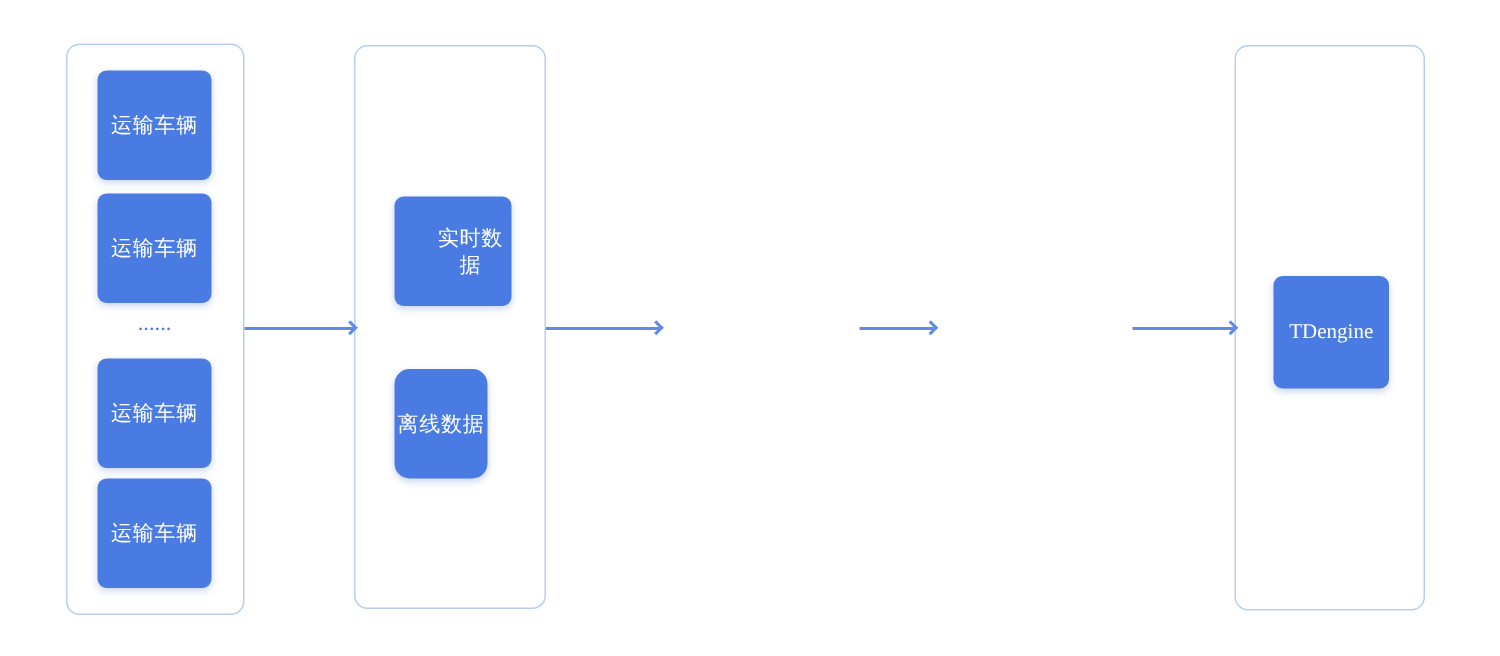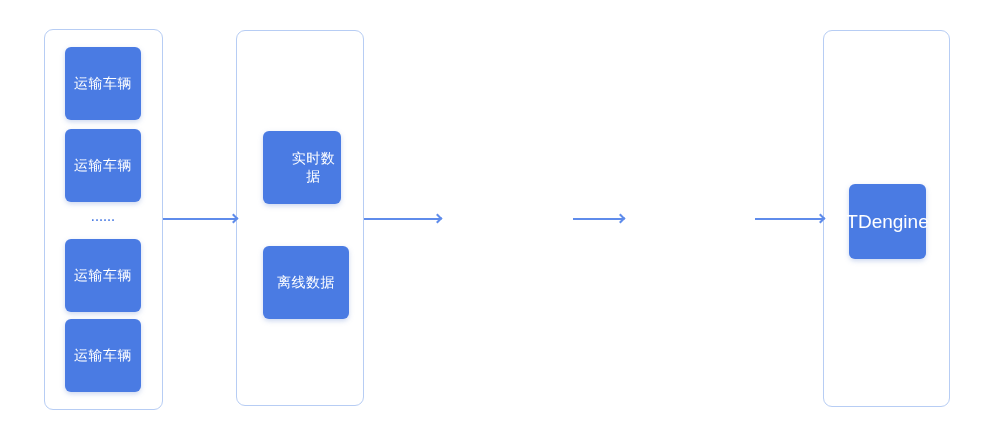--- a/index.html
+++ b/index.html
@@ -9,21 +9,21 @@
     --arrow: #5f8ceb;
     --ghost-text: #faf3f2;
   }
   * { box-sizing: border-box; }
   html, body { margin: 0; padding: 0; background: #ffffff; }
   .canvas {
     position: relative;
     width: 1000px;
     height: 437px;
     background: #ffffff;
-    font-family: Liberation Sans, sans-serif;
+    font-family: Liberation Serif, serif;
     overflow: hidden;
   }
   .container {
     position: absolute;
     background: #ffffff;
     border: 1px solid var(--container-border, #b7cdf4);
     border-radius: 9px;
   }
   .node {
     position: absolute;
@@ -31,21 +31,21 @@
     color: var(--node-text, #ffffff);
     border-radius: 6px;
     display: flex;
     align-items: center;
     justify-content: center;
     font-size: 14px;
     letter-spacing: 0.5px;
     box-shadow: 0 2px 5px rgba(110, 140, 210, 0.35);
     text-align: center;
   }
-  .node.latin { font-size: 19px; letter-spacing: 0; }
+  .node.latin { font-size: 14px; letter-spacing: 0; }
   .ellipsis {
     position: absolute;
     left: 0;
     width: 100%;
     text-align: center;
     color: var(--node-fill, #4a7be3);
     font-weight: bold;
     font-size: 11px;
     line-height: 14px;
     letter-spacing: 1px;
@@ -82,21 +82,21 @@
   <div class="container" style="left:44px; top:29px; width:119px; height:381px;">
     <div class="node" style="left:20px; top:17px; width:76px; height:73px;">运输车辆</div>
     <div class="node" style="left:20px; top:99px; width:76px; height:73px;">运输车辆</div>
     <div class="ellipsis" style="top:180px;">......</div>
     <div class="node" style="left:20px; top:209px; width:76px; height:73px;">运输车辆</div>
     <div class="node" style="left:20px; top:289px; width:76px; height:73px;">运输车辆</div>
   </div>
 
   <div class="container" style="left:236px; top:30px; width:128px; height:376px;">
     <div class="node" style="left:26px; top:100px; width:78px; height:73px;padding-left:23px;">实时数据</div>
-    <div class="node" style="left:26px; top:215px; width:86px; height:73px;">离线数据</div>
+    <div class="node" style="left:26px; top:215px; width:62px; height:73px;border-radius:10px;">离线数据</div>
   </div>
 
 
   <div class="container" style="left:823px; top:30px; width:127px; height:377px;">
     <div class="node latin" style="left:25px; top:153px; width:77px; height:75px;">TDengine</div>
   </div>
 
   <div class="arrow" style="left:163px; top:218px; width:73px;">
       <span class="head"></span>
     </div>

